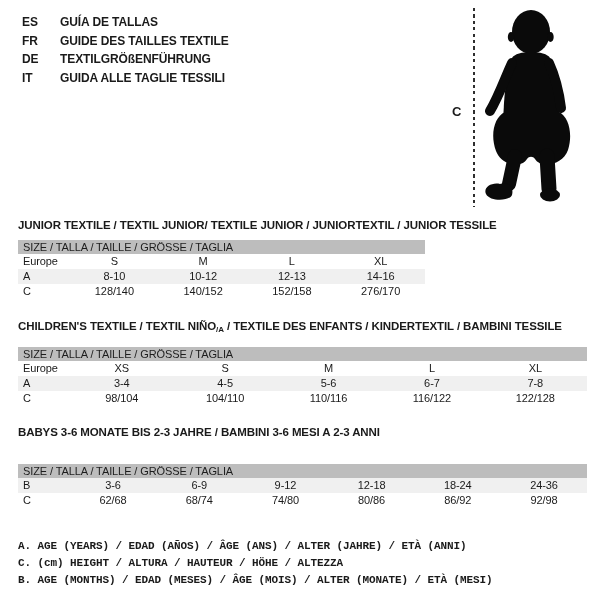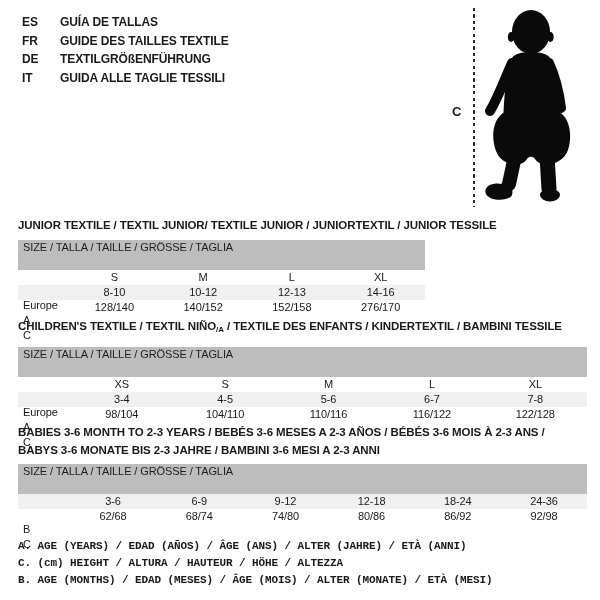--- a/index.html
+++ b/index.html
@@ -21,25 +21,25 @@
   .sec{position:absolute;left:18px;}
   .sec .title{font-weight:bold;font-size:11.5px;line-height:18px;letter-spacing:-0.1px;white-space:nowrap;}
   .sub{font-size:8px;vertical-align:-2px;font-weight:bold;}
   .sec-junior{top:216px;width:407px;height:90px;}
   .sec-children{top:317px;width:569px;height:95px;}
   .sec-babies{top:423px;width:569px;height:90px;}
   .sec .table{position:absolute;left:0;right:0;}
   .sec-junior .table{top:24px;}
   .sec-children .table{top:30px;}
   .sec-babies .table{top:41px;}
-  .band{height:30px;line-height:14px;background:#bdbdbd;padding-left:5px;font-size:11px;
+  .band{height:14px;line-height:14px;background:#bdbdbd;padding-left:5px;font-size:11px;
     letter-spacing:-0.1px;color:#1d1d1d;}
   .row{display:flex;height:15px;line-height:15.5px;font-size:11px;letter-spacing:-0.1px;}
   .row.shaded{background:#f0f0f0;}
-  .lbl{width:52px;padding-left:5px;box-sizing:border-box;margin-top:28px;}
+  .lbl{width:52px;padding-left:5px;box-sizing:border-box;}
   .val{flex:1;text-align:center;}
   
   .footnotes{position:absolute;left:18px;top:538px;font-weight:bold;font-size:11px;
     line-height:17px;letter-spacing:-0.1px;white-space:nowrap;font-family:Liberation Mono, monospace;}
 </style>
 </head>
 <body>
 
 <div class="lang-list">
     <div class="lang-row">
@@ -141,21 +141,20 @@
         <div class="val">98/104</div>
         <div class="val">104/110</div>
         <div class="val">110/116</div>
         <div class="val">116/122</div>
         <div class="val">122/128</div>
       </div>
     </div>
   </section>
 <section class="sec sec-babies">
     <div class="title">
-      <div class="title-line"><span>BABIES 3-6 MONTH TO 2-3 YEARS / BEBÉS 3-6 MESES A 2-3 AÑOS / BÉBÉS 3-6 MOIS À 2-3 ANS /</span></div>
       <div class="title-line"><span>BABYS 3-6 MONATE BIS 2-3 JAHRE / BAMBINI 3-6 MESI A 2-3 ANNI</span></div>
     </div>
     <div class="table">
       <div class="band">SIZE / TALLA / TAILLE / GRÖSSE / TAGLIA</div>
       <div class="row shaded">
         <div class="lbl">B</div>
         <div class="val">3-6</div>
         <div class="val">6-9</div>
         <div class="val">9-12</div>
         <div class="val">12-18</div>

